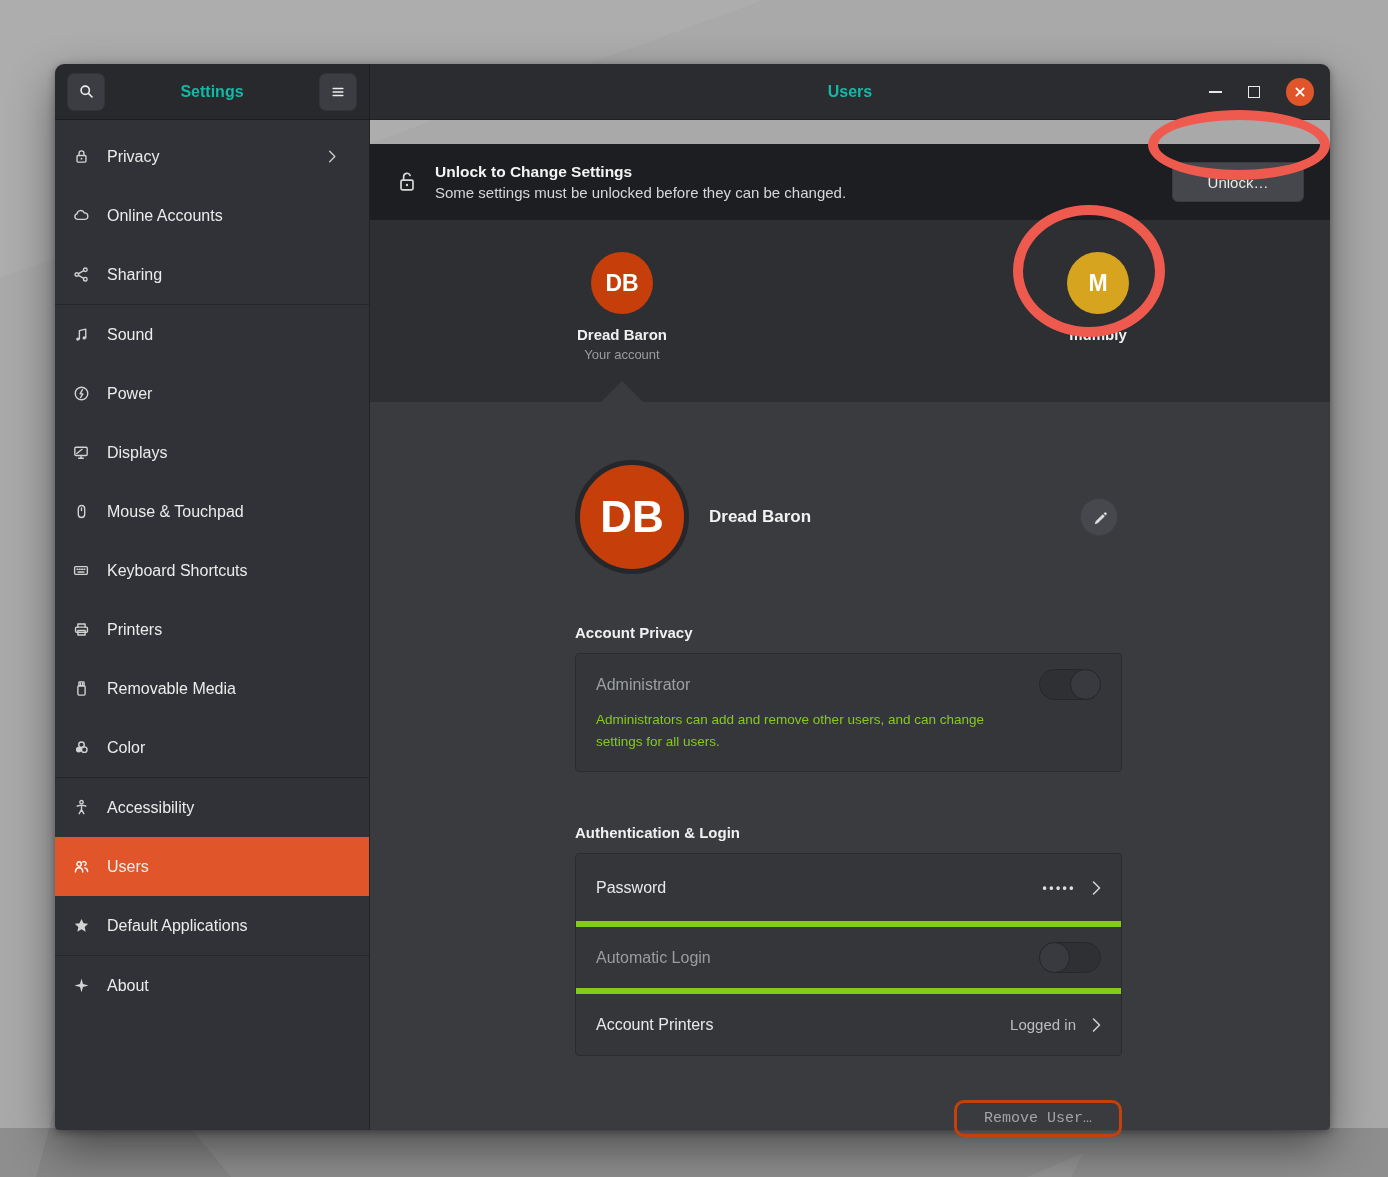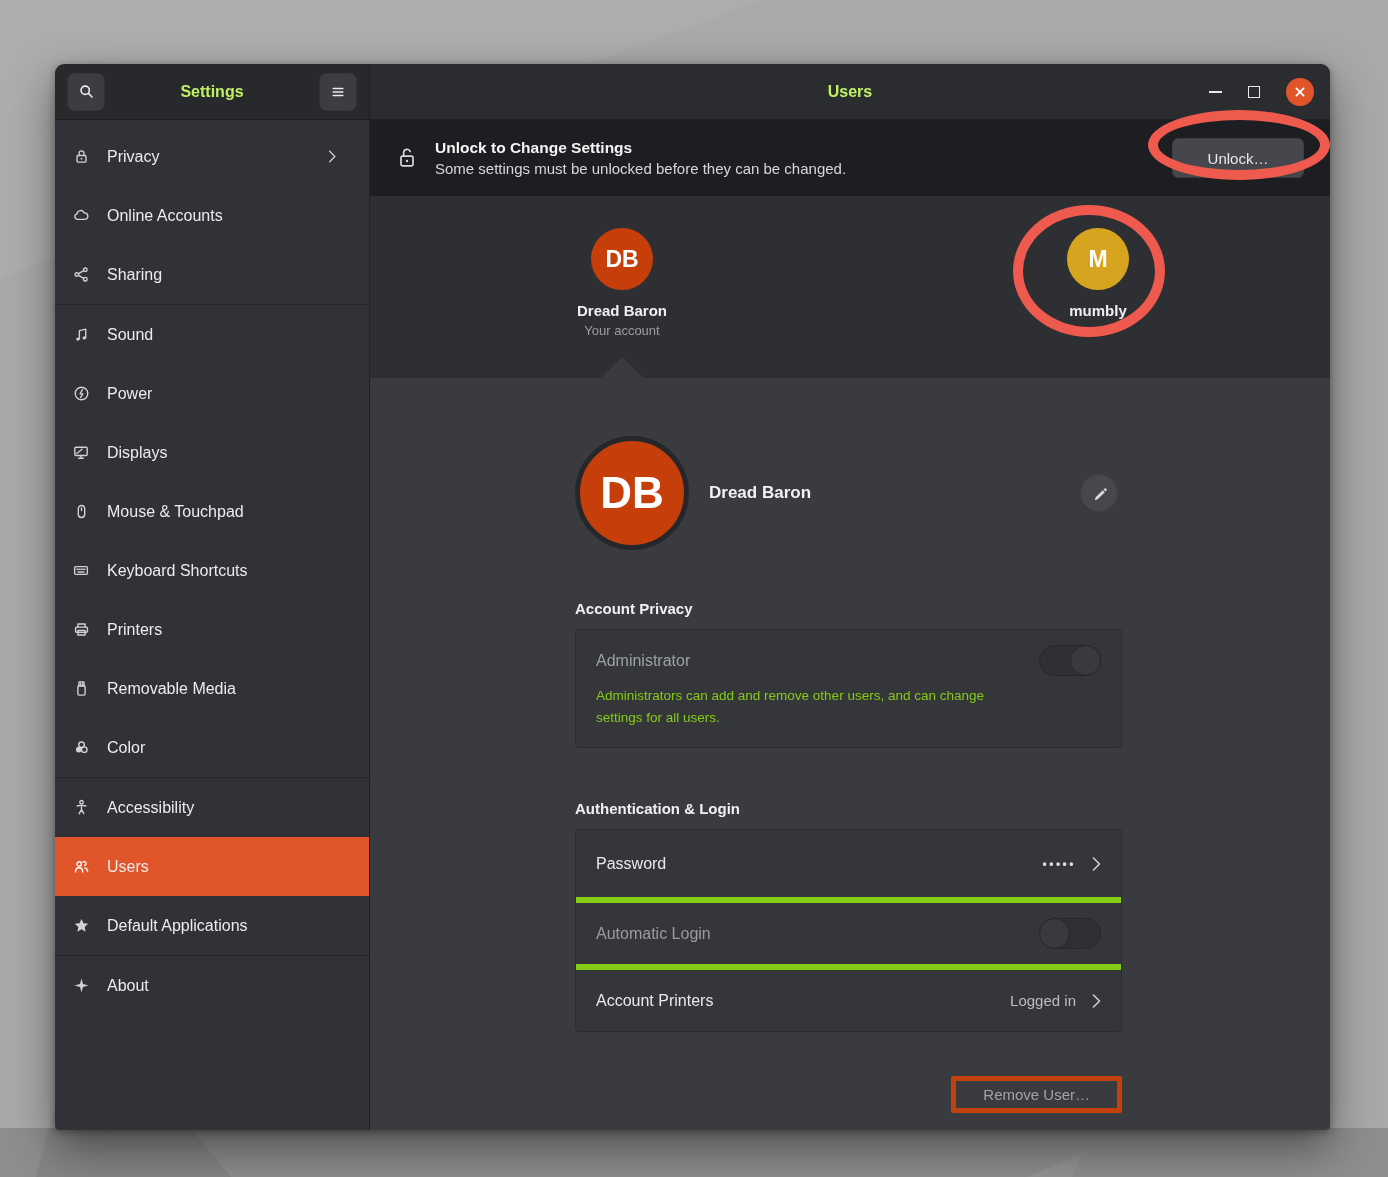--- a/index.html
+++ b/index.html
@@ -25,21 +25,21 @@
   .titlebar { height:56px; flex:none; display:flex; }
   .tb-left {
     width:315px; flex:none; background:#28292c; border-radius:9px 0 0 0;
     border-right:1px solid #1d1e21; border-bottom:1px solid #1d1e21;
     display:flex; align-items:center; padding:0 12px;
   }
   .tb-btn {
     width:38px; height:38px; flex:none; border-radius:7px; background:#3c3d42;
     border:1px solid #333438; display:flex; align-items:center; justify-content:center; cursor:pointer;
   }
-  .tb-title { flex:1; text-align:center; color:#bef264; font-weight:bold; font-size:16px; }
+  .tb-title { flex:1; text-align:center; color:#14b8a6; font-weight:bold; font-size:16px; }
   .tb-right {
     flex:1; background:#2b2c2f; border-radius:0 9px 0 0; border-bottom:1px solid #202124;
     display:flex; align-items:center; position:relative;
   }
   .tb-right .tb-title { position:absolute; left:0; right:0; }
   .win-controls { margin-left:auto; display:flex; align-items:center; gap:26px; padding-right:16px; z-index:2; }
   .wc-min { width:13px; height:2px; background:#e8e8e8; display:block; }
   .wc-max { width:12px; height:12px; border:1.5px solid #e8e8e8; display:block; }
   .wc-close {
     width:28px; height:28px; border-radius:50%; display:flex; align-items:center; justify-content:center;
@@ -49,21 +49,21 @@
   .sidebar {
     width:315px; flex:none; background:#313237; border-right:1px solid #222327;
     border-radius:0 0 0 4px; padding-top:7px; overflow:hidden;
   }
   .side-item { height:59px; display:flex; align-items:center; padding:0 32px 0 17px; gap:17px; cursor:pointer; }
   .side-item.selected { background:#E0552A; }
   .side-label { font-size:16px; color:#ececec; }
   .side-icon { width:18px; height:18px; flex:none; display:flex; align-items:center; justify-content:center; }
   .side-chevron { margin-left:auto; }
   .side-divider { height:1px; background:#26272b; }
-  .content { flex:1; display:flex; flex-direction:column; background:#3a3b3f; border-radius:0 0 4px 0; min-width:0; }
+  .content { flex:1; display:flex; flex-direction:column; background:#3a3b3f; border-radius:0 0 4px 0; min-width:0;margin-top:24px; }
   
   .banner { height:76px; flex:none; background:#1c1e21; display:flex; align-items:center; padding:0 26px; gap:17px; }
   .banner-title { font-size:15.5px; font-weight:bold; color:#f4f4f4; margin-bottom:3px; }
   .banner-sub { font-size:15px; color:#d6d7d9; }
   .unlock-btn {
     margin-left:auto; width:132px; height:40px; background:#46474c; border:1px solid #3b3c40;
     border-radius:6px; color:#e8e8e8; font-size:15px; font-family:inherit; cursor:pointer;
   }
   
   .carousel { height:182px; flex:none; background:#2e2f33; position:relative; }
@@ -109,22 +109,22 @@
   .toggle.off .knob { left:-1px; }
   .auth-row { height:67px; display:flex; align-items:center; padding:0 20px; }
   .auth-row.b-top { border-top:6px solid #84cc16; }
   .row-label { font-size:16px; color:#e9e9ea; }
   .row-label.dim { color:#9b9ca0; }
   .row-right { margin-left:auto; display:flex; align-items:center; gap:16px; }
   .dots { font-size:12px; font-weight:bold; letter-spacing:2.5px; color:#dcdcdd; }
   .row-value { font-size:15px; color:#bcbdc0; }
   .remove-btn {
     margin-top:44px; align-self:flex-end; height:37px; padding:0 27px;
-    background:transparent; border:5px solid #c2410c; border-radius:2px;
-    color:#a2a3a7; font-size:15px; font-family:Liberation Sans, sans-serif; cursor:pointer;
+    background:transparent; border:3px solid #c2410c; border-radius:10px;
+    color:#a2a3a7; font-size:15px; font-family:Liberation Mono, monospace; cursor:pointer;
   }
   
   .annot { position:absolute; border:10px solid #EF5A4E; border-radius:50%; pointer-events:none; z-index:50; }
   .annot-unlock { left:1093px; top:46px; width:182px; height:70px; }
   .annot-mumbly { left:958px; top:141px; width:152px; height:132px; }
   svg { display:block; }
 </style>
 </head>
 <body>
 

